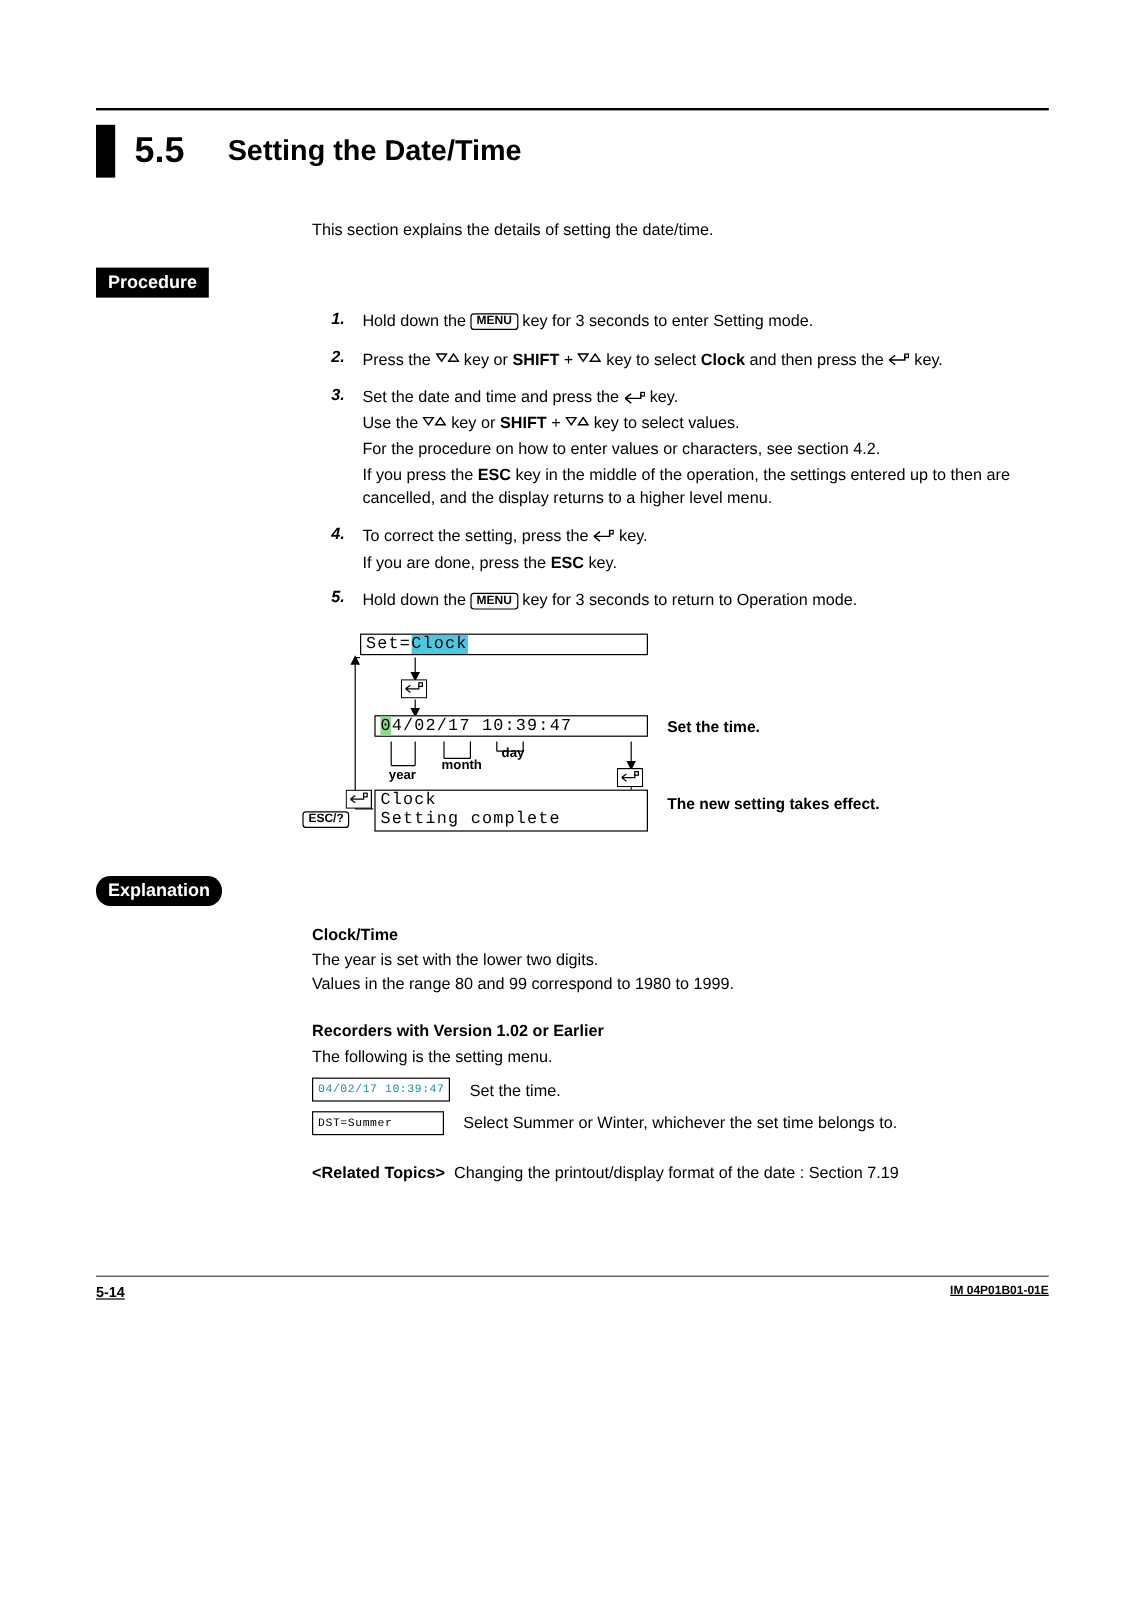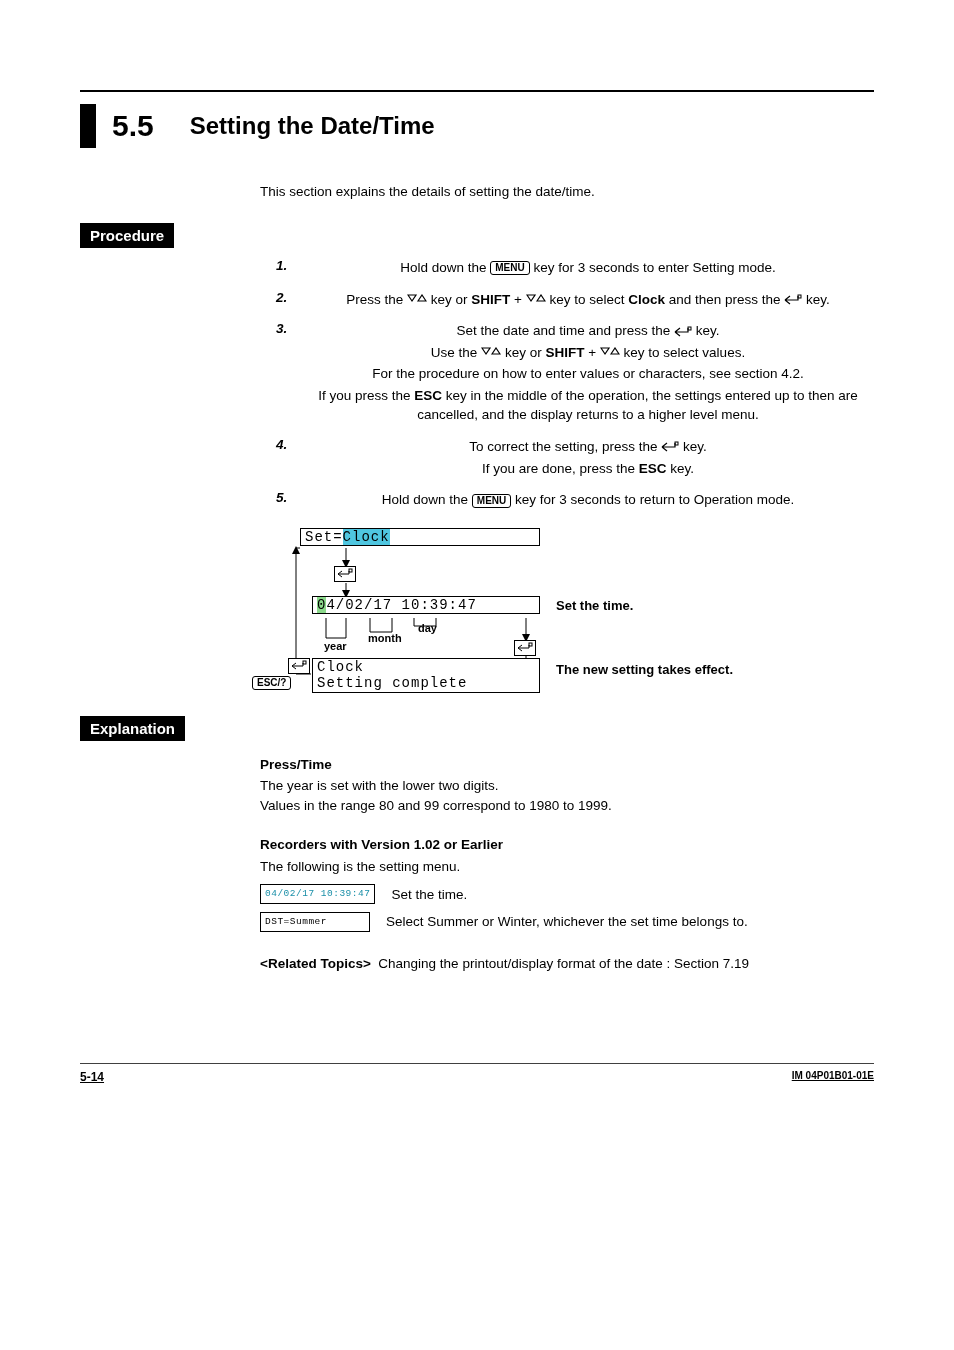--- a/index.html
+++ b/index.html
@@ -5,25 +5,25 @@
   * { box-sizing: border-box; margin: 0; padding: 0; }
   html, body { width: 954px; height: 1350px; background: #fff; font-family: Arial, Helvetica, sans-serif; color: #000; }
   .page { position: relative; width: 954px; height: 1124px; padding: 90px 80px 0 80px; }
   .rule { position: absolute; left: 80px; right: 80px; top: 90px; border-top: 2px solid #000; }
   .title-row { display: flex; align-items: flex-start; margin-top: 14px; }
   .title-bar { width: 16px; height: 44px; background: #000; margin-right: 16px; }
   .sec-num { font-size: 30px; font-weight: bold; margin-right: 36px; line-height: 44px; }
   .sec-title { font-size: 24px; font-weight: bold; line-height: 44px; }
   .intro { margin: 36px 0 0 180px; font-size: 13.5px; }
   .sect-label { display: inline-block; background: #000; color: #fff; font-weight: bold; font-size: 15px; padding: 4px 10px; margin-top: 24px; }
-  .sect-label.expl { margin-top: 18px; }
+  .sect-label.expl { margin-top: 32px; border-radius: 12px; }
   .proc-block { margin-left: 196px; margin-top: 10px; font-size: 13.5px; }
   .proc-item { display: flex; margin-bottom: 10px; }
   .proc-num { font-weight: bold; font-style: italic; width: 26px; flex-shrink: 0; }
-  .proc-body { flex: 1; line-height: 1.45; text-align: center; }
+  .proc-body { flex: 1; line-height: 1.45; }
   .proc-body p { margin: 0 0 2px 0; }
   .key-chip { display: inline-flex; align-items: center; border: 1px solid #000; border-radius: 3px; padding: 0 4px; font-size: 10px; font-weight: bold; height: 14px; line-height: 14px; vertical-align: middle; }
   .glyph { display: inline-flex; align-items: center; vertical-align: middle; }
   .glyph svg { display: block; }
   .diagram { margin: 16px 0 0 196px; position: relative; width: 560px; height: 170px; }
   .lcd { font-family: "Courier New", monospace; font-size: 14px; letter-spacing: 1px; border: 1px solid #000; background: #fff; padding: 0 4px; white-space: pre; position: absolute; }
   .hl-g { background: #8bd98b; }
   .hl-c { background: #4fc6e0; }
   .dlabel { position: absolute; font-size: 11px; font-weight: bold; }
   .dnote { position: absolute; font-size: 13px; font-weight: bold; }
@@ -247,21 +247,21 @@
       </span>
 
     <span style="position:absolute; left:-24px; top:148px;" class="key-chip">ESC/?</span>
 
     <span class="dnote" style="left:280px; top:134px;">The new setting takes effect.</span>
   </div>
 
   <span class="sect-label expl">Explanation</span>
 
   <div class="explain-block">
-    <p class="sub-h">Press/Time</p>
+    <p class="sub-h">Clock/Time</p>
     <p>The year is set with the lower two digits.</p>
     <p>Values in the range 80 and 99 correspond to 1980 to 1999.</p>
 
     <p class="sub-h" style="margin-top:20px;">Recorders with Version 1.02 or Earlier</p>
     <p>The following is the setting menu.</p>
 
     <div class="mini-row">
       <span class="mini-lcd cy">04/02/17 10:39:47</span>
       <div class="lbl">Set the time.</div>
     </div>

